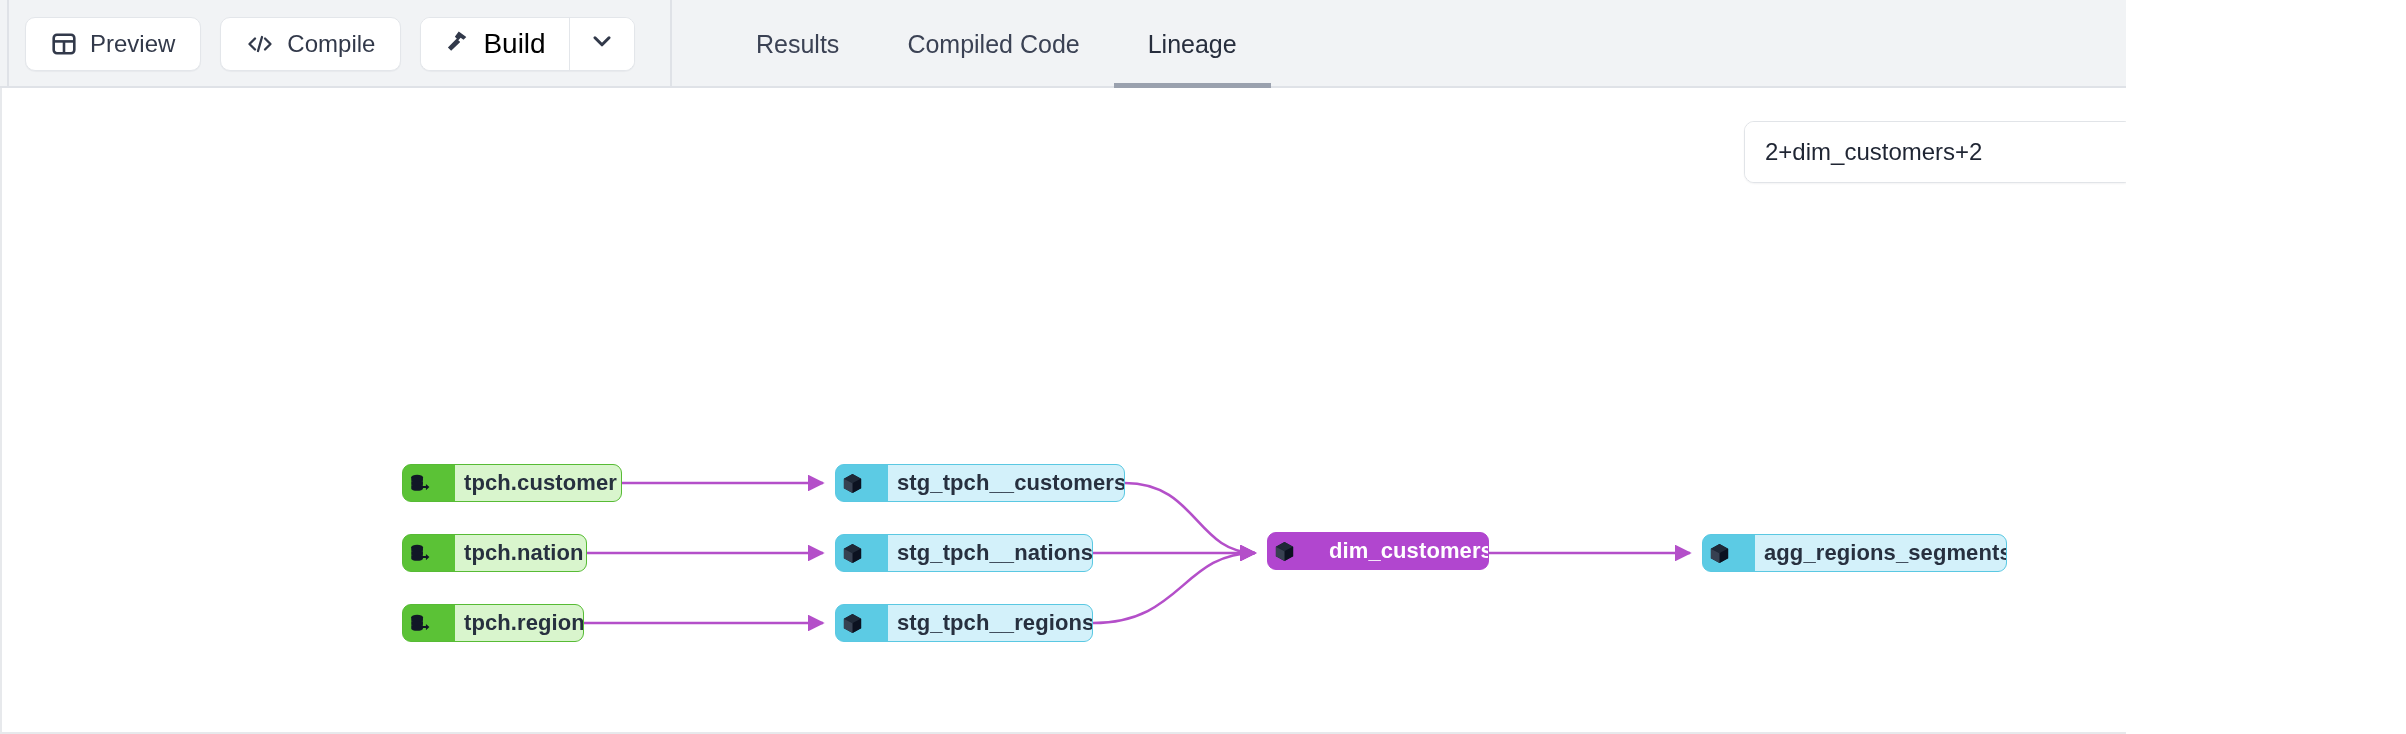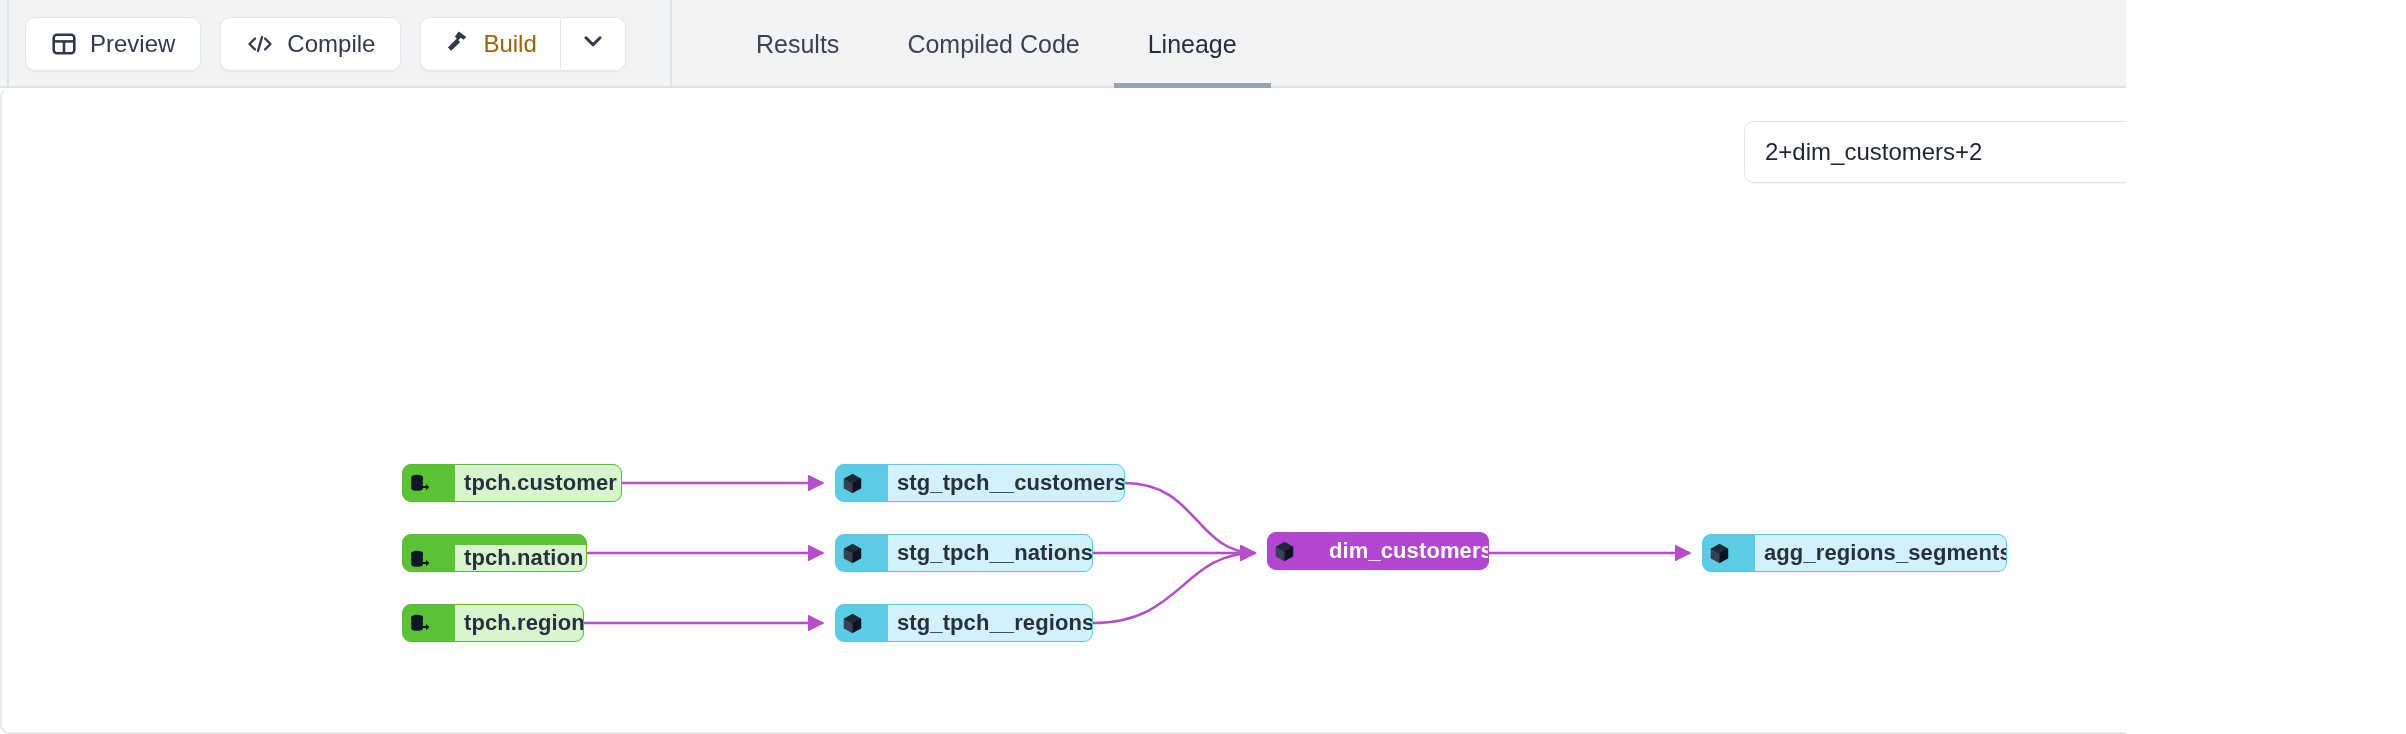--- a/index.html
+++ b/index.html
@@ -80,22 +80,22 @@
     overflow: hidden;
     height: 54px;
     box-sizing: border-box;
   }
   .split .seg {
     display: flex;
     align-items: center;
     justify-content: center;
     gap: 13px;
     padding: 0 23px;
-    color: #a16207;
-    font-size: 24px;
+    color: #000000;
+    font-size: 28px;
     cursor: pointer;
     background: #ffffff;
     white-space: nowrap;
   }
   .split .divider {
     width: 1.5px;
     background: #e3e6ea;
   }
   .split .caret { padding: 0 19px; }
 
@@ -132,21 +132,20 @@
   .canvas {
     position: absolute;
     left: 0; top: 88px;
     width: 2406px;
     height: 646px;
     background: #ffffff;
     border-left: 2px solid #e7e9ec;
     border-bottom: 2px solid #e7e9ec;
     box-sizing: border-box;
     overflow: hidden;
-    border-radius: 9px;
   }
 
   
   .graph-controls {
     position: absolute;
     left: 1742px;
     top: 33px;
     display: flex;
     align-items: stretch;
     height: 62px;
@@ -383,21 +382,21 @@
               <svg width="23" height="23" viewBox="0 0 24 24">
       <ellipse cx="9.5" cy="5.4" rx="6.1" ry="2.5" fill="#111827"></ellipse>
       <path d="M3.4 5.4 v3.3 c0 1.4 2.7 2.5 6.1 2.5 s6.1-1.1 6.1-2.5 V5.4" fill="#111827"></path>
       <path d="M3.4 9.6 v3.3 c0 1.4 2.7 2.5 6.1 2.5 s6.1-1.1 6.1-2.5 V9.6" fill="#111827"></path>
       <path d="M3.4 13.8 v3.3 c0 1.4 2.7 2.5 6.1 2.5 s6.1-1.1 6.1-2.5 V13.8" fill="#111827"></path>
       <path d="M13.5 14.6 h5.2 v-2.2 l3.6 3.3 -3.6 3.3 v-2.2 h-5.2 z" fill="#111827"></path>
     </svg>
             </div>
             <div class="n-label">tpch.customer</div>
           </div>
-          <div class="node source" style="left: 400px; top: 465px; width: 185px; align-items: flex-end;">
+          <div class="node source" style="left: 400px; top: 465px; width: 185px;">
             <div class="n-ico">
               <svg width="23" height="23" viewBox="0 0 24 24">
       <ellipse cx="9.5" cy="5.4" rx="6.1" ry="2.5" fill="#111827"></ellipse>
       <path d="M3.4 5.4 v3.3 c0 1.4 2.7 2.5 6.1 2.5 s6.1-1.1 6.1-2.5 V5.4" fill="#111827"></path>
       <path d="M3.4 9.6 v3.3 c0 1.4 2.7 2.5 6.1 2.5 s6.1-1.1 6.1-2.5 V9.6" fill="#111827"></path>
       <path d="M3.4 13.8 v3.3 c0 1.4 2.7 2.5 6.1 2.5 s6.1-1.1 6.1-2.5 V13.8" fill="#111827"></path>
       <path d="M13.5 14.6 h5.2 v-2.2 l3.6 3.3 -3.6 3.3 v-2.2 h-5.2 z" fill="#111827"></path>
     </svg>
             </div>
             <div class="n-label">tpch.nation</div>

